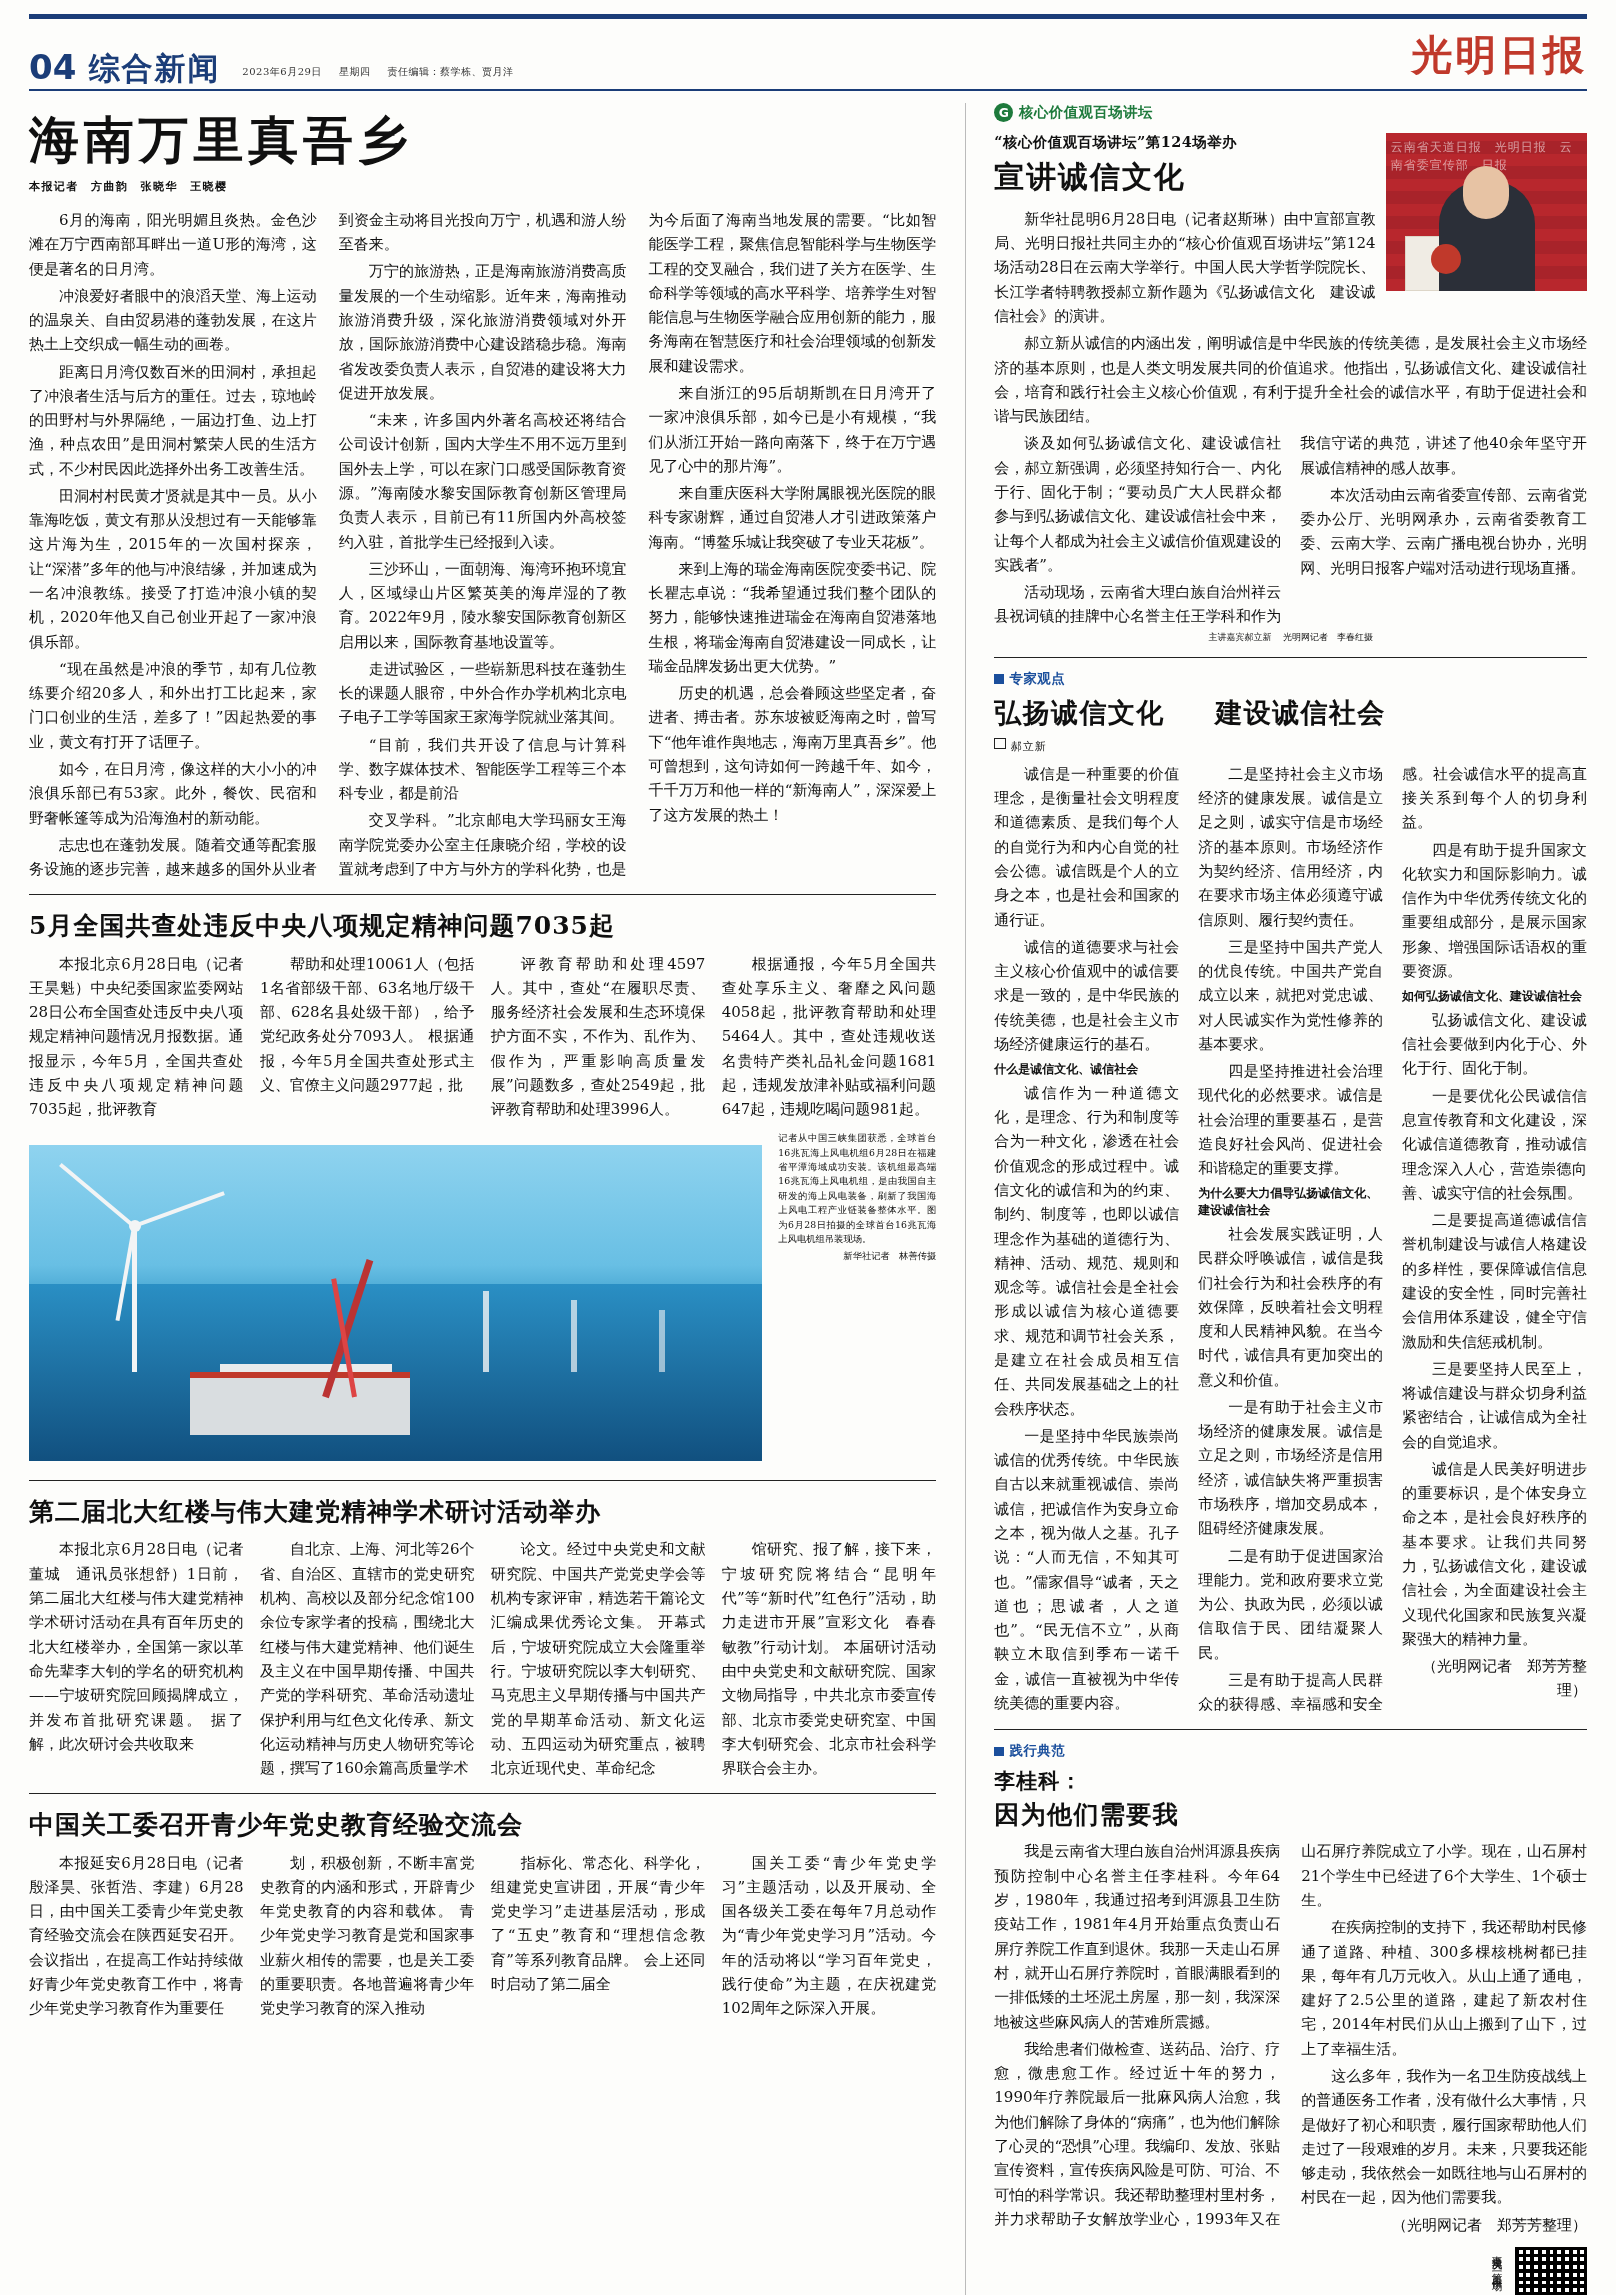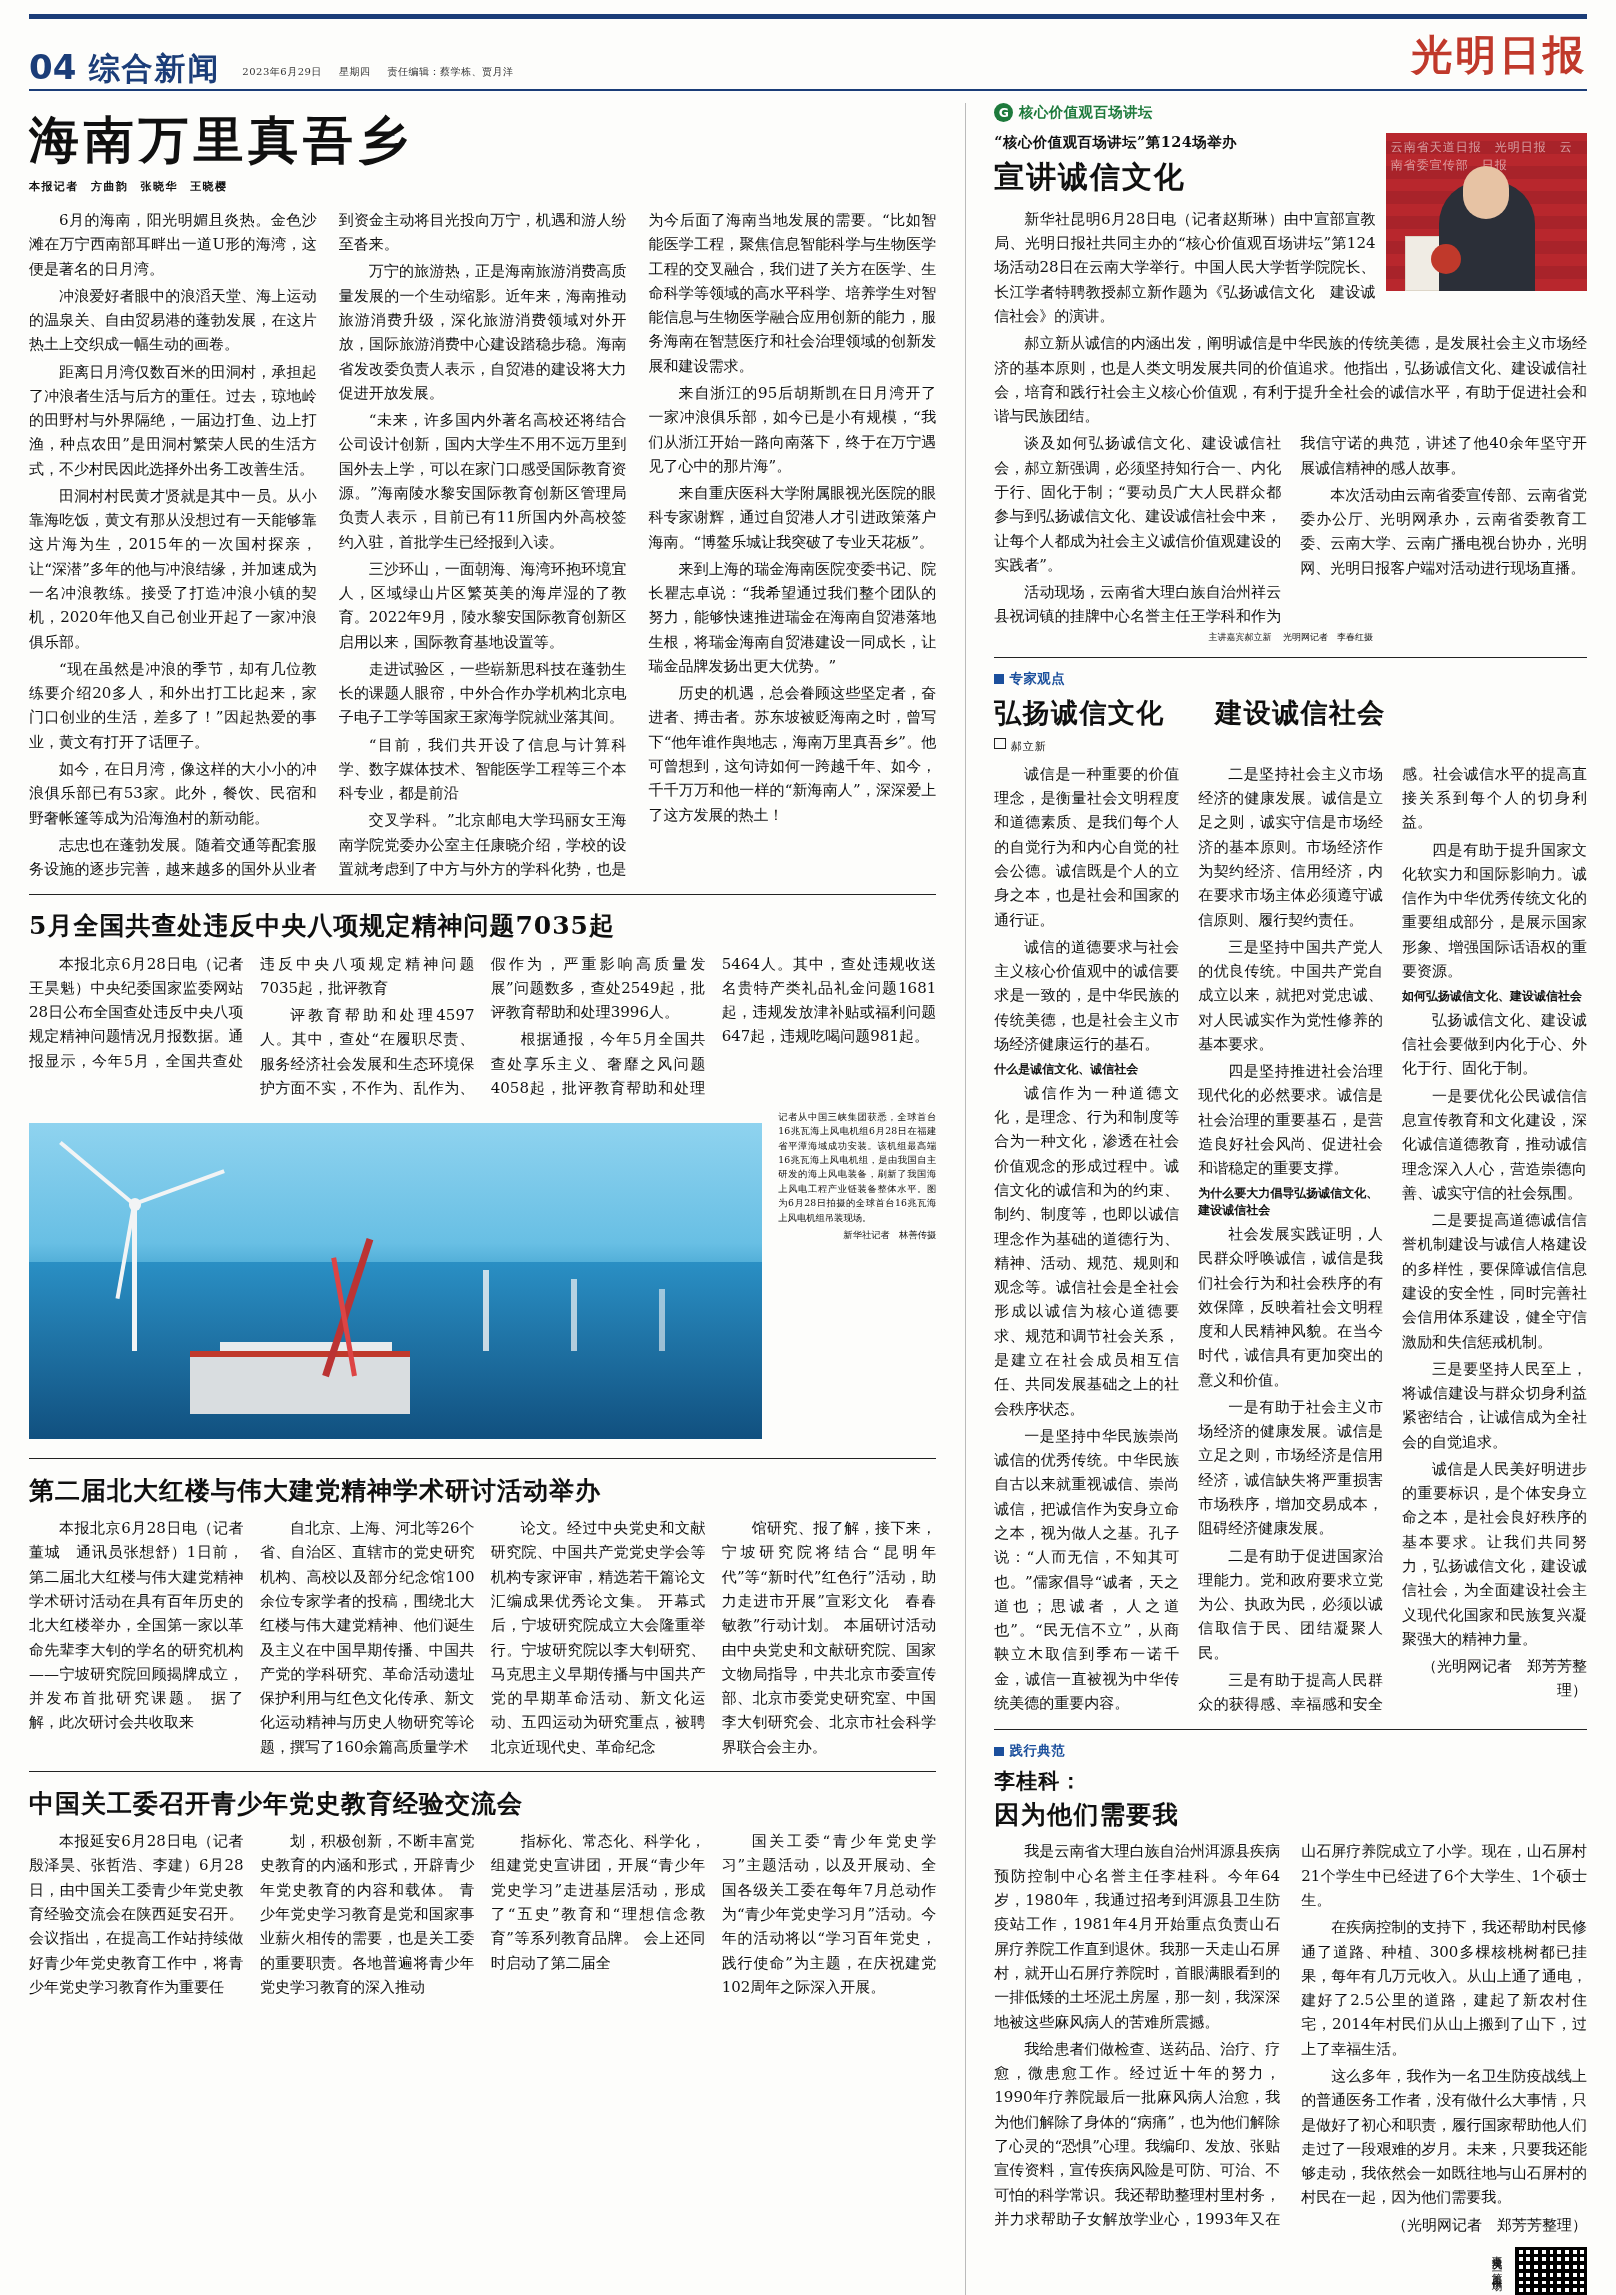--- a/index.html
+++ b/index.html
@@ -126,20 +126,22 @@
         <p class="txt">来自重庆医科大学附属眼视光医院的眼科专家谢辉，通过自贸港人才引进政策落户海南。“博鳌乐城让我突破了专业天花板”。</p>
         <p class="txt">来到上海的瑞金海南医院变委书记、院长瞿志卓说：“我希望通过我们整个团队的努力，能够快速推进瑞金在海南自贸港落地生根，将瑞金海南自贸港建设一同成长，让瑞金品牌发扬出更大优势。”</p>
         <p class="txt">历史的机遇，总会眷顾这些坚定者，奋进者、搏击者。苏东坡被贬海南之时，曾写下“他年谁作舆地志，海南万里真吾乡”。他可曾想到，这句诗如何一跨越千年、如今，千千万万和他一样的“新海南人”，深深爱上了这方发展的热土！</p>
       </div>
 
       <hr class="hr-thin">
       <div class="sub-headline">5月全国共查处违反中央八项规定精神问题7035起</div>
 
       <div class="cols4">
         <p class="txt lead">本报北京6月28日电（记者王昊魁）中央纪委国家监委网站28日公布全国查处违反中央八项规定精神问题情况月报数据。通报显示，今年5月，全国共查处违反中央八项规定精神问题7035起，批评教育</p>
+        <p class="txt">帮助和处理10061人（包括1名省部级干部、63名地厅级干部、628名县处级干部），给予党纪政务处分7093人。
+根据通报，今年5月全国共查处形式主义、官僚主义问题2977起，批</p>
         <p class="txt">评教育帮助和处理4597人。其中，查处“在履职尽责、服务经济社会发展和生态环境保护方面不实，不作为、乱作为、假作为，严重影响高质量发展”问题数多，查处2549起，批评教育帮助和处理3996人。</p>
         <p class="txt">根据通报，今年5月全国共查处享乐主义、奢靡之风问题4058起，批评教育帮助和处理5464人。其中，查处违规收送名贵特产类礼品礼金问题1681起，违规发放津补贴或福利问题647起，违规吃喝问题981起。</p>
       </div>
 
       <div style="display:flex;align-items:flex-start;margin-top:9.6px;">
         <div class="photo" style="width:733px;">
           <div class="sea"></div>
           <div class="turbine" style="left:14%;height:144px;"></div>
           <div class="hub" style="left:13.6%;bottom:calc(28% + 140px);"></div>
           <div class="blade" style="left:14.3%;bottom:calc(28% + 144px);transform:rotate(-20deg);"></div>

